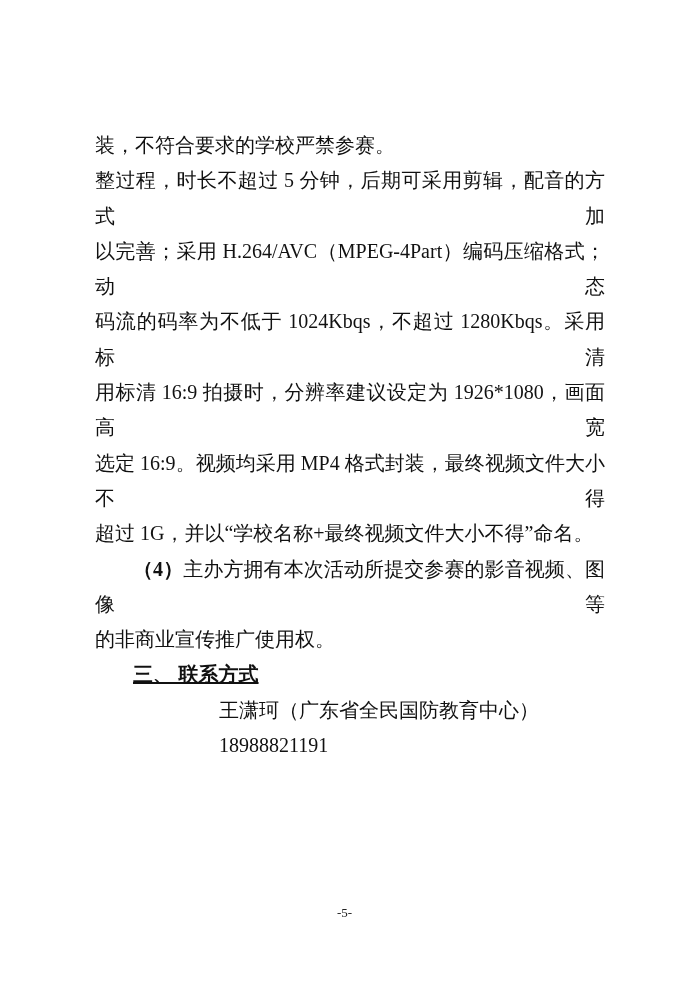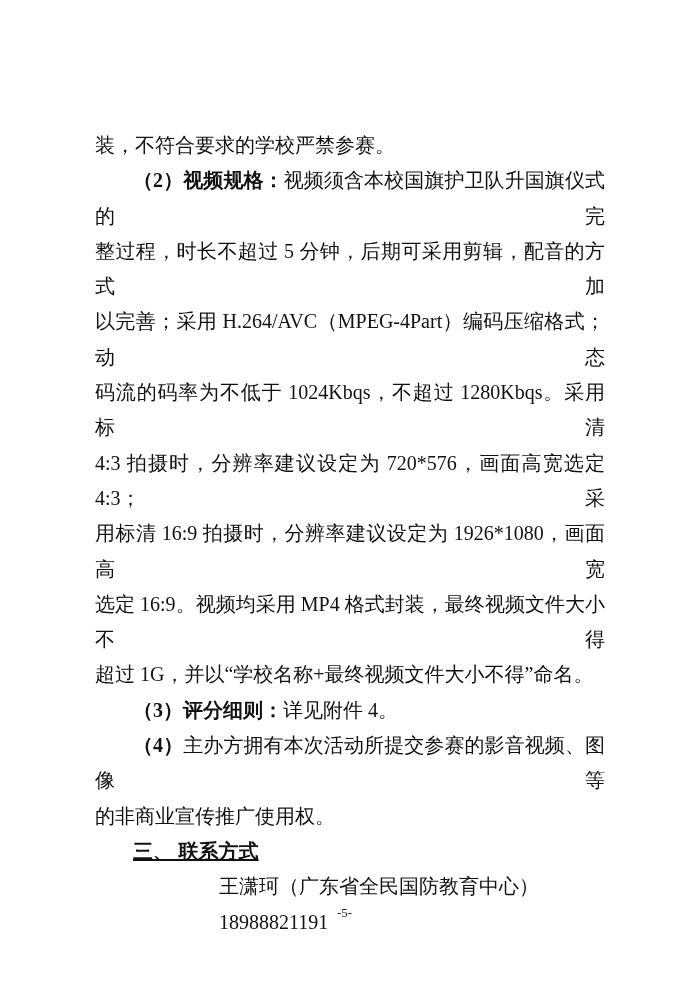--- a/index.html
+++ b/index.html
@@ -55,30 +55,27 @@
   }
 </style>
 </head>
 <body>
 
 <div class="page">
   <div class="content">
 
     <p class="ln">装，不符合要求的学校严禁参赛。</p>
 
-    <p class="ln ind j"><b>（2）视频规格：</b><span>视频须含本校国旗护卫队升国旗仪式的完</span></p>
     <p class="ln j">整过程，时长不超过 5 分钟，后期可采用剪辑，配音的方式加</p>
     <p class="ln j">以完善；采用 H.264/AVC（MPEG-4Part）编码压缩格式；动态</p>
     <p class="ln j">码流的码率为不低于 1024Kbqs，不超过 1280Kbqs。采用标清</p>
-    <p class="ln j">4:3 拍摄时，分辨率建议设定为 720*576，画面高宽选定 4:3；采</p>
     <p class="ln j">用标清 16:9 拍摄时，分辨率建议设定为 1926*1080，画面高宽</p>
     <p class="ln j">选定 16:9。视频均采用 MP4 格式封装，最终视频文件大小不得</p>
     <p class="ln">超过 1G，并以“学校名称+最终视频文件大小不得”命名。</p>
 
-    <p class="ln ind"><b>（3）评分细则：</b><span>详见附件 4。</span></p>
 
     <p class="ln ind j"><b>（4）</b><span>主办方拥有本次活动所提交参赛的影音视频、图像等</span></p>
     <p class="ln">的非商业宣传推广使用权。</p>
 
     <p class="ln ind heading">三、 联系方式</p>
 
     <p class="ln ind2">王潇珂（广东省全民国防教育中心）18988821191</p>
 
   </div>
 

